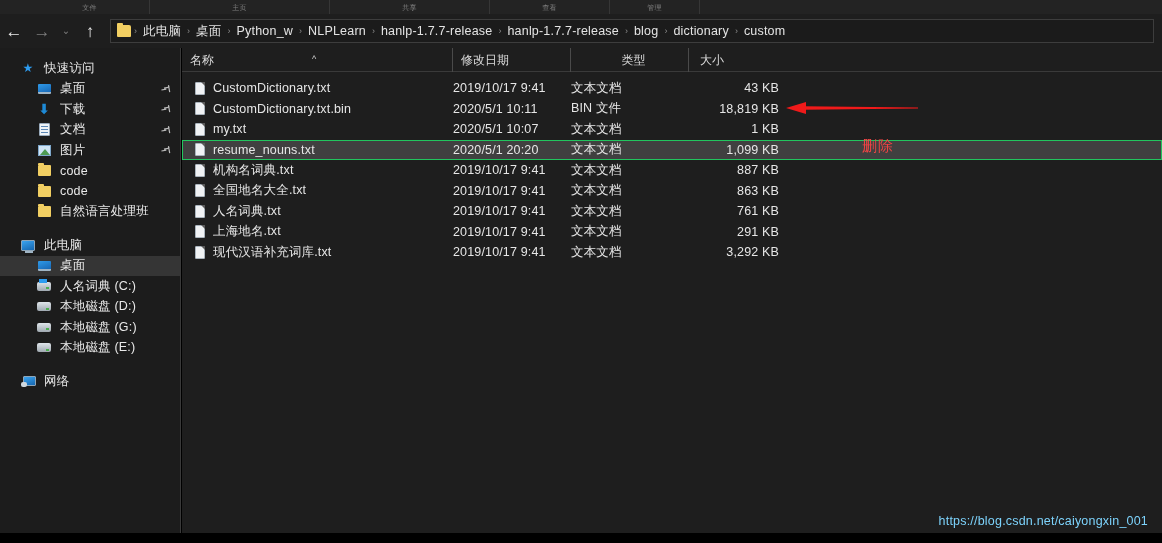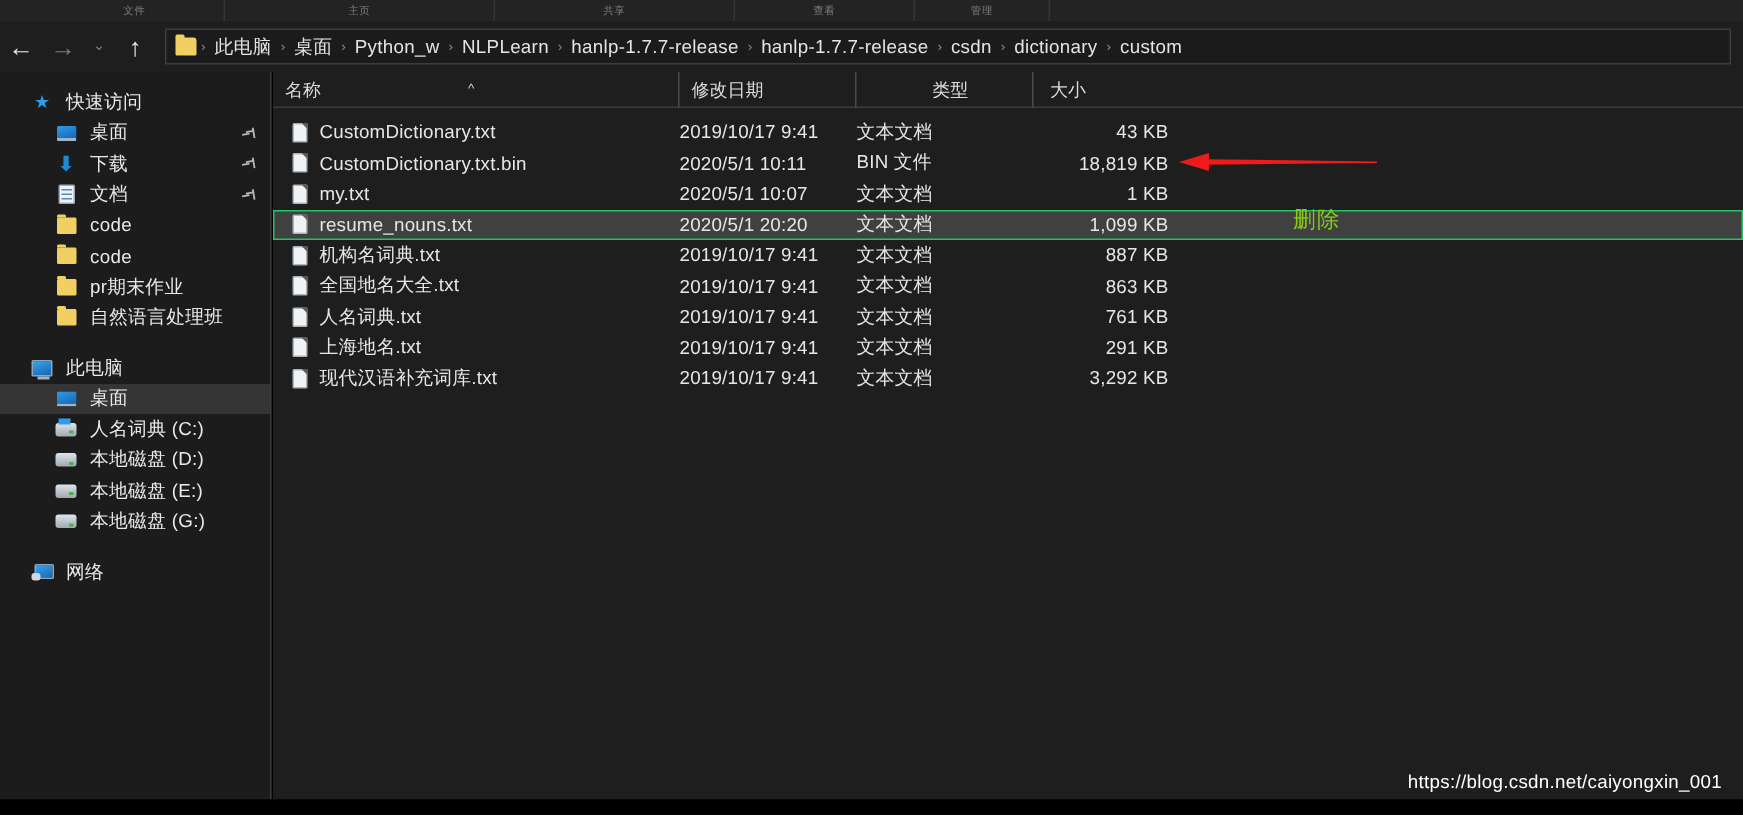--- a/index.html
+++ b/index.html
@@ -127,26 +127,26 @@
   }
   .file-ico:before {
     content:""; position:absolute; right:-1px; top:-1px;
     border-left:4px solid transparent; border-top:4px solid #5a5a5a;
   }
 
   
   .annot-arrow { position:absolute; left:786px; top:100px; width:132px; height:16px; }
   .annot-text {
     position:absolute; left:862px; top:137px;
-    font-size:15px; color:#84cc16; letter-spacing:1px;
+    font-size:15px; color:#ef4444; letter-spacing:1px;
     font-family:Liberation Serif, serif;
   }
   .watermark {
     position:absolute; right:14px; top:514px;
-    font-size:12.5px; color:#ffffff; letter-spacing:.2px;text-align:center;
+    font-size:12.5px; color:#7dd3fc; letter-spacing:.2px;text-align:center;
   }
   .bottom-edge { position:absolute; left:0; top:533px; width:1162px; height:10px; background:#000; }
 </style>
 </head>
 <body>
 
 <div id="app">
 
   <div class="ribbon" id="ribbon">
       <div class="ribbon-tab" style="width: 120px; margin-left: 30px;">文件</div>
@@ -170,21 +170,21 @@
           <span class="crumb">桌面</span>
           <span class="crumb-sep">›</span>
           <span class="crumb">Python_w</span>
           <span class="crumb-sep">›</span>
           <span class="crumb">NLPLearn</span>
           <span class="crumb-sep">›</span>
           <span class="crumb">hanlp-1.7.7-release</span>
           <span class="crumb-sep">›</span>
           <span class="crumb">hanlp-1.7.7-release</span>
           <span class="crumb-sep">›</span>
-          <span class="crumb">csdn</span>
+          <span class="crumb">blog</span>
           <span class="crumb-sep">›</span>
           <span class="crumb">dictionary</span>
           <span class="crumb-sep">›</span>
           <span class="crumb">custom</span>
         </div>
     </div>
   </div>
 
   <div class="sidebar" id="sidebar">
       <div class="nav-item">
@@ -215,35 +215,38 @@
         <span class="nav-ico" style="margin-left: 36px; margin-right: 8px; width: 16px;">
           <span class="ic-doc"></span>
         </span>
         <span class="nav-label">文档</span>
         <span class="pin" style="font-size: 0px;"><svg width="10" height="10" viewBox="0 0 10 10">
             <path d="M2 6 L6 2 M4 1 L9 6 M1 9 L4.5 5.5" stroke="#b9b9b9" stroke-width="1.2" fill="none"></path>
           </svg></span>
       </div>
       <div class="nav-item">
         <span class="nav-ico" style="margin-left: 36px; margin-right: 8px; width: 16px;">
+          <span class="ic-pic"></span>
+        </span>
+        <span class="nav-label">图片</span>
+        <span class="pin" style="font-size: 0px;"><svg width="10" height="10" viewBox="0 0 10 10">
+            <path d="M2 6 L6 2 M4 1 L9 6 M1 9 L4.5 5.5" stroke="#b9b9b9" stroke-width="1.2" fill="none"></path>
+          </svg></span>
+      </div>
+      <div class="nav-item">
+        <span class="nav-ico" style="margin-left: 36px; margin-right: 8px; width: 16px;">
           <span class="ic-folder"></span>
         </span>
         <span class="nav-label">code</span>
       </div>
       <div class="nav-item">
         <span class="nav-ico" style="margin-left: 36px; margin-right: 8px; width: 16px;">
           <span class="ic-folder"></span>
         </span>
         <span class="nav-label">code</span>
-      </div>
-      <div class="nav-item">
-        <span class="nav-ico" style="margin-left: 36px; margin-right: 8px; width: 16px;">
-          <span class="ic-folder"></span>
-        </span>
-        <span class="nav-label">pr期末作业</span>
       </div>
       <div class="nav-item">
         <span class="nav-ico" style="margin-left: 36px; margin-right: 8px; width: 16px;">
           <span class="ic-folder"></span>
         </span>
         <span class="nav-label">自然语言处理班</span>
       </div>
       <div class="spacer"></div>
       <div class="nav-item">
         <span class="nav-ico" style="margin-left: 20px; margin-right: 8px; width: 16px;">
@@ -266,27 +269,27 @@
       <div class="nav-item">
         <span class="nav-ico" style="margin-left: 36px; margin-right: 8px; width: 16px;">
           <span class="ic-drive"></span>
         </span>
         <span class="nav-label">本地磁盘 (D:)</span>
       </div>
       <div class="nav-item">
         <span class="nav-ico" style="margin-left: 36px; margin-right: 8px; width: 16px;">
           <span class="ic-drive"></span>
         </span>
+        <span class="nav-label">本地磁盘 (G:)</span>
+      </div>
+      <div class="nav-item">
+        <span class="nav-ico" style="margin-left: 36px; margin-right: 8px; width: 16px;">
+          <span class="ic-drive"></span>
+        </span>
         <span class="nav-label">本地磁盘 (E:)</span>
-      </div>
-      <div class="nav-item">
-        <span class="nav-ico" style="margin-left: 36px; margin-right: 8px; width: 16px;">
-          <span class="ic-drive"></span>
-        </span>
-        <span class="nav-label">本地磁盘 (G:)</span>
       </div>
       <div class="spacer"></div>
       <div class="nav-item">
         <span class="nav-ico" style="margin-left: 20px; margin-right: 8px; width: 16px;">
           <span class="ic-net"></span>
         </span>
         <span class="nav-label">网络</span>
       </div>
     </div>
 

